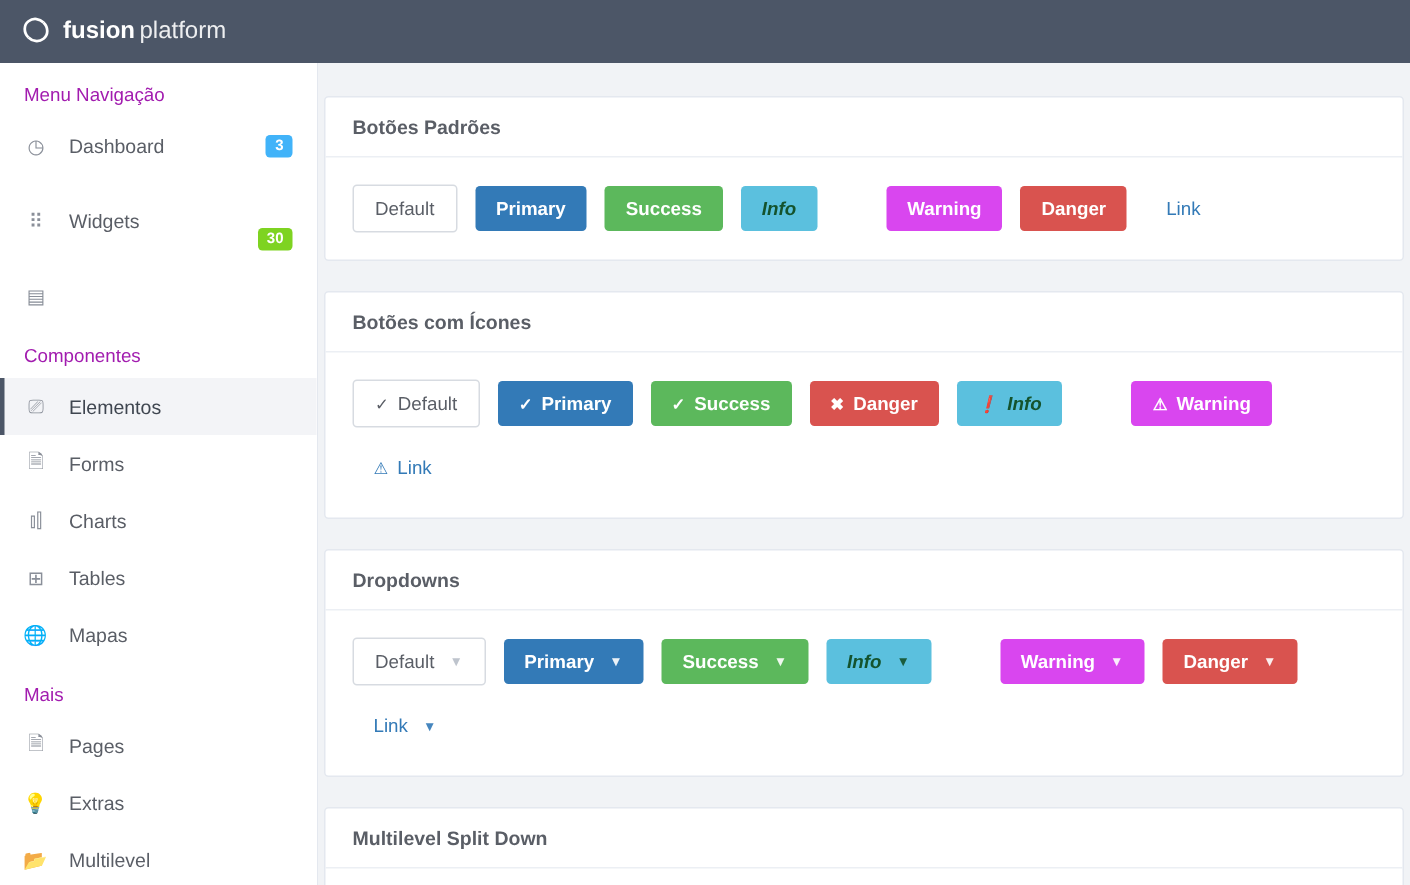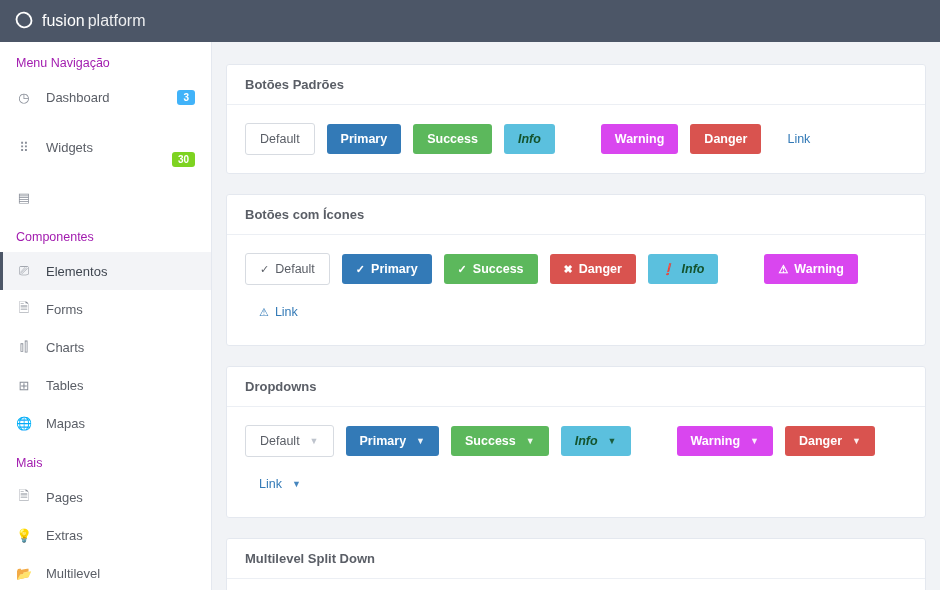--- a/index.html
+++ b/index.html
@@ -1,40 +1,40 @@
 <!DOCTYPE html>
 <html><head>
 <meta charset="utf-8">
 <style>
 * { box-sizing: border-box; margin: 0; padding: 0; }
 body { font-family: -apple-system, BlinkMacSystemFont, "Segoe UI", Arial, sans-serif; font-size: 13px; background: #f1f3f6; width: 940px; height: 590px; overflow: hidden; }
 
 .topbar { background: #4c5667; height: 42px; display: flex; align-items: center; padding: 0 14px; }
 .brand-icon { margin-right: 8px; }
 .brand { color: #fff; font-size: 16px; }
-.brand-bold { font-weight: 400; }
+.brand-bold { font-weight: 700; }
 .brand-light { font-weight: 300; opacity: 0.9; margin-left: 3px; }
 
 .layout { display: flex; height: 548px; }
 .sidebar { width: 212px; background: #fff; border-right: 1px solid #e4e8ef; overflow-y: scroll; }
 .sidebar::-webkit-scrollbar { width: 10px; }
 .sidebar::-webkit-scrollbar-track { background: #f5f5f5; }
 .sidebar::-webkit-scrollbar-thumb { background: #c2c6cc; border-radius: 2px; }
 
 .section-title { color: #a21caf; font-size: 12.5px; padding: 14px 16px 8px; font-weight: 400; }
 .nav-item { display: flex; align-items: center; padding: 11px 16px; color: #5a5e66; cursor: pointer; position: relative; }
 .nav-item.active { background: #f3f4f7; color: #3f4650; }
 .nav-item.active::before { content: ''; position: absolute; left: 0; top: 0; bottom: 0; width: 3px; background: #4c5667; }
 .nav-item .nicon { width: 16px; height: 16px; margin-right: 14px; display: inline-flex; align-items: center; justify-content: center; color: #8a8f99; font-size: 13px; }
 .nav-item .nlabel { flex: 1; font-size: 13px; }
 .badge { font-size: 10px; padding: 2px 6px; border-radius: 3px; color: #fff; font-weight: 600; }
 .badge-blue { background: #41b3f9; }
 .badge-green { background: #7ed321; margin-top: 25px; }
 
-.content { flex: 1; padding: 22px 14px; overflow-y: auto; position: relative; }
+.content { flex: 1; padding: 22px 4px; overflow-y: auto; position: relative; }
 .content::-webkit-scrollbar { width: 10px; }
 .content::-webkit-scrollbar-track { background: #f5f5f5; }
 .content::-webkit-scrollbar-thumb { background: #c2c6cc; border-radius: 2px; }
 
 .panel { background: #fff; border: 1px solid #e4e8ef; border-radius: 3px; margin-bottom: 20px; }
 .panel-head { padding: 12px 18px; border-bottom: 1px solid #eceff4; color: #5a5e66; font-size: 13px; font-weight: 600; }
 .panel-body { padding: 18px; display: flex; gap: 12px; flex-wrap: wrap; align-items: center; }
 
 .btn { border: none; padding: 8px 14px; border-radius: 3px; font-size: 12.5px; font-weight: 600; cursor: pointer; display: inline-flex; align-items: center; gap: 6px; }
 .btn-default { background: #fff; border: 1px solid #d7dbe1; color: #5a5e66; font-weight: 500; }

